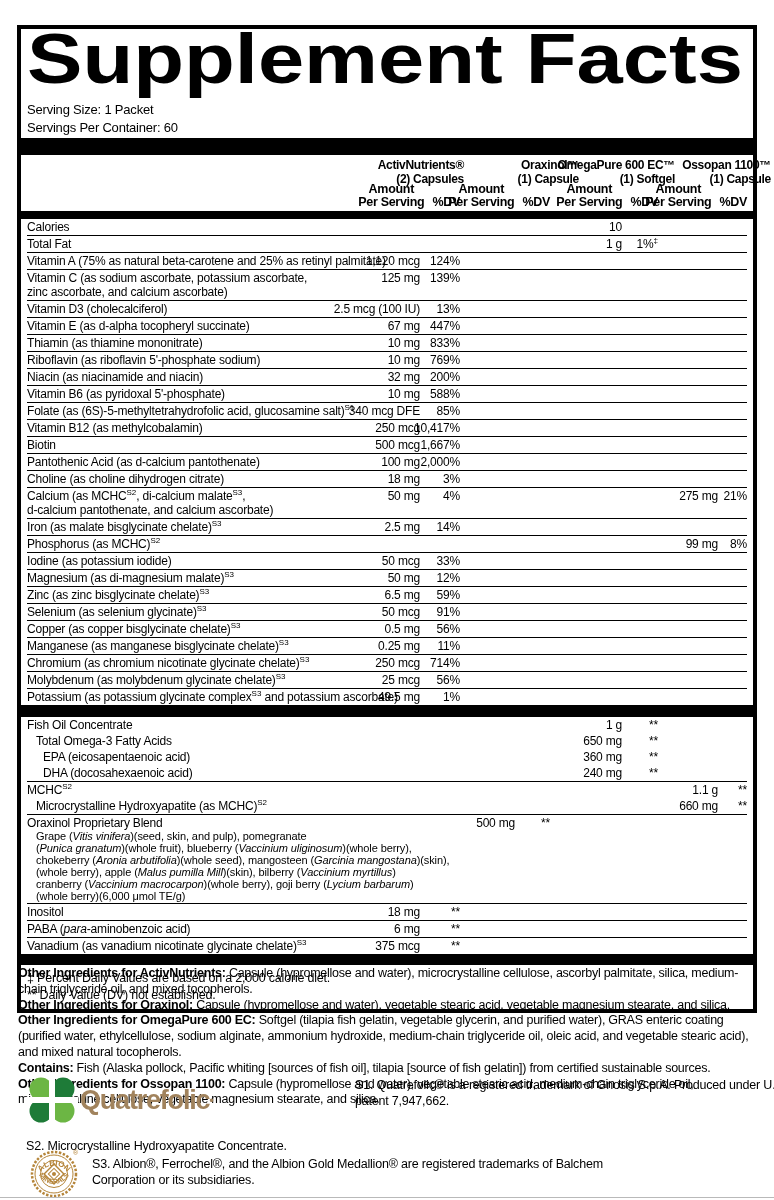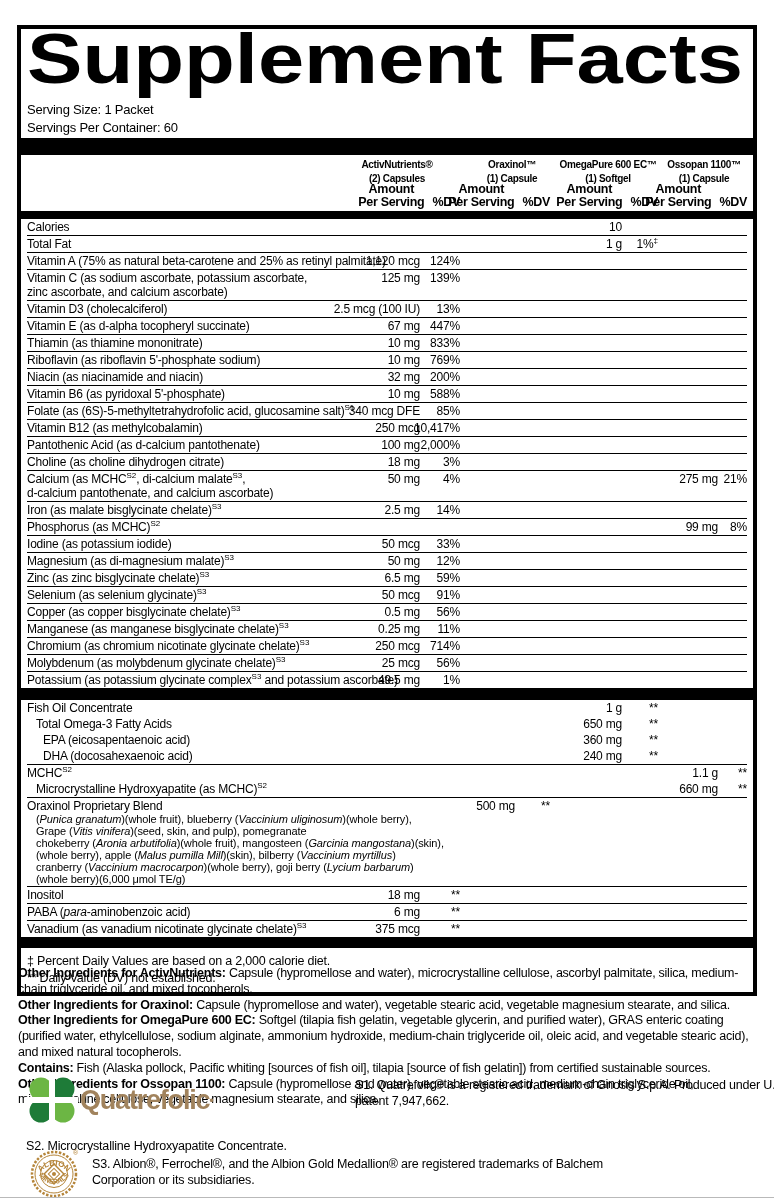--- a/index.html
+++ b/index.html
@@ -6,22 +6,22 @@
   body{width:774px;height:1200px;background:#fff;color:#000;position:relative;overflow:hidden;
        font-family:"Liberation Sans",sans-serif;}
   .panel{position:absolute;left:17px;top:25px;width:740px;box-sizing:border-box;
          border:4px solid #000;padding:0 6px 5px 6px;background:#fff;}
   .title-svg{display:block;margin-top:2px;}
   .serving{font-size:13px;line-height:14px;margin-top:4px;letter-spacing:-0.2px;}
   .bar{background:#000;margin-left:-6px;margin-right:-6px;}
   .bar-1{height:17px;margin-top:3px;}
   .bar-2{height:8px;}
   .hdr{position:relative;height:56px;}
-  .colhead{position:absolute;top:3px;width:134px;text-align:center;font-weight:bold;
-           font-size:10px;line-height:14px;letter-spacing:-0.3px;}
+  .colhead{position:absolute;top:3px;width:134px;text-align:right;font-weight:bold;
+           font-size:12px;line-height:14px;letter-spacing:-0.3px;}
   .sh{position:absolute;bottom:2px;font-weight:bold;font-size:12.5px;line-height:13px;
       display:grid;grid-template-columns:auto auto;column-gap:8px;letter-spacing:-0.3px;}
   .sh .a{grid-column:1;grid-row:1;text-align:center;}
   .sh .ps{grid-column:1;grid-row:2;}
   .sh .dv{grid-column:2;grid-row:2;}
   #rows{position:relative;}
   .trow{position:relative;font-size:12px;line-height:14px;padding:1px 0;letter-spacing:-0.2px;}
   .trow.sep{border-top:1px solid #000;}
   .rname{white-space:nowrap;}
   .subline{font-size:11px;line-height:12px;padding-left:9px;white-space:nowrap;letter-spacing:-0.1px;}
@@ -149,20 +149,25 @@
         <div class="rname"><span>Folate (as (6S)-5-methyltetrahydrofolic acid, glucosamine salt)</span><sup>S1</sup></div>
         <span class="val" style="right: 327px;">340 mcg DFE</span>
         <span class="val" style="right: 287px; padding-left: 8px;">85%</span>
       </div>
       <div class="trow sep">
         <div class="rname"><span>Vitamin B12 (as methylcobalamin)</span></div>
         <span class="val" style="right: 327px;">250 mcg</span>
         <span class="val" style="right: 287px;">10,417%</span>
       </div>
       <div class="trow sep">
+        <div class="rname"><span>Biotin</span></div>
+        <span class="val" style="right: 327px;">500 mcg</span>
+        <span class="val" style="right: 287px;">1,667%</span>
+      </div>
+      <div class="trow sep">
         <div class="rname"><span>Pantothenic Acid (as d-calcium pantothenate)</span></div>
         <span class="val" style="right: 327px; margin-left: 16px;">100 mg</span>
         <span class="val" style="right: 287px;">2,000%</span>
       </div>
       <div class="trow sep">
         <div class="rname"><span>Choline (as choline dihydrogen citrate)</span></div>
         <span class="val" style="right: 327px;">18 mg</span>
         <span class="val" style="right: 287px;">3%</span>
       </div>
       <div class="trow sep">
@@ -253,23 +258,23 @@
         <span class="val" style="right: 29px;">1.1 g</span>
         <span class="val" style="right: 0px;">**</span>
       </div>
       <div class="trow">
         <div class="rname" style="padding-left: 9px;"><span>Microcrystalline Hydroxyapatite (as MCHC)</span><sup>S2</sup></div>
         <span class="val" style="right: 29px;">660 mg</span>
         <span class="val" style="right: 0px;">**</span>
       </div>
       <div class="trow sep">
         <div class="rname"><span>Oraxinol Proprietary Blend</span></div>
+        <div class="subline"><span>Grape (</span><i>Vitis vinifera</i><span>)(seed, skin, and pulp), pomegranate</span></div>
         <div class="subline"><span>(</span><i>Punica granatum</i><span>)(whole fruit), blueberry (</span><i>Vaccinium uliginosum</i><span>)(whole berry),</span></div>
-        <div class="subline"><span>Grape (</span><i>Vitis vinifera</i><span>)(seed, skin, and pulp), pomegranate</span></div>
-        <div class="subline"><span>chokeberry (</span><i>Aronia arbutifolia</i><span>)(whole fruit), mangosteen (</span><i>Garcinia mangostana</i><span>)(skin),</span></div>
+        <div class="subline"><span>chokeberry (</span><i>Aronia arbutifolia</i><span>)(whole seed), mangosteen (</span><i>Garcinia mangostana</i><span>)(skin),</span></div>
         <div class="subline"><span>(whole berry), apple (</span><i>Malus pumilla Mill</i><span>)(skin), bilberry (</span><i>Vaccinium myrtillus</i><span>)</span></div>
         <div class="subline"><span>cranberry (</span><i>Vaccinium macrocarpon</i><span>)(whole berry), goji berry (</span><i>Lycium barbarum</i><span>)</span></div>
         <div class="subline"><span>(whole berry)(6,000 μmol TE/g)</span></div>
         <span class="val" style="right: 232px;">500 mg</span>
         <span class="val" style="right: 197px;">**</span>
       </div>
       <div class="trow sep">
         <div class="rname"><span>Inositol</span></div>
         <span class="val" style="right: 327px;">18 mg</span>
         <span class="val" style="right: 287px;">**</span>

